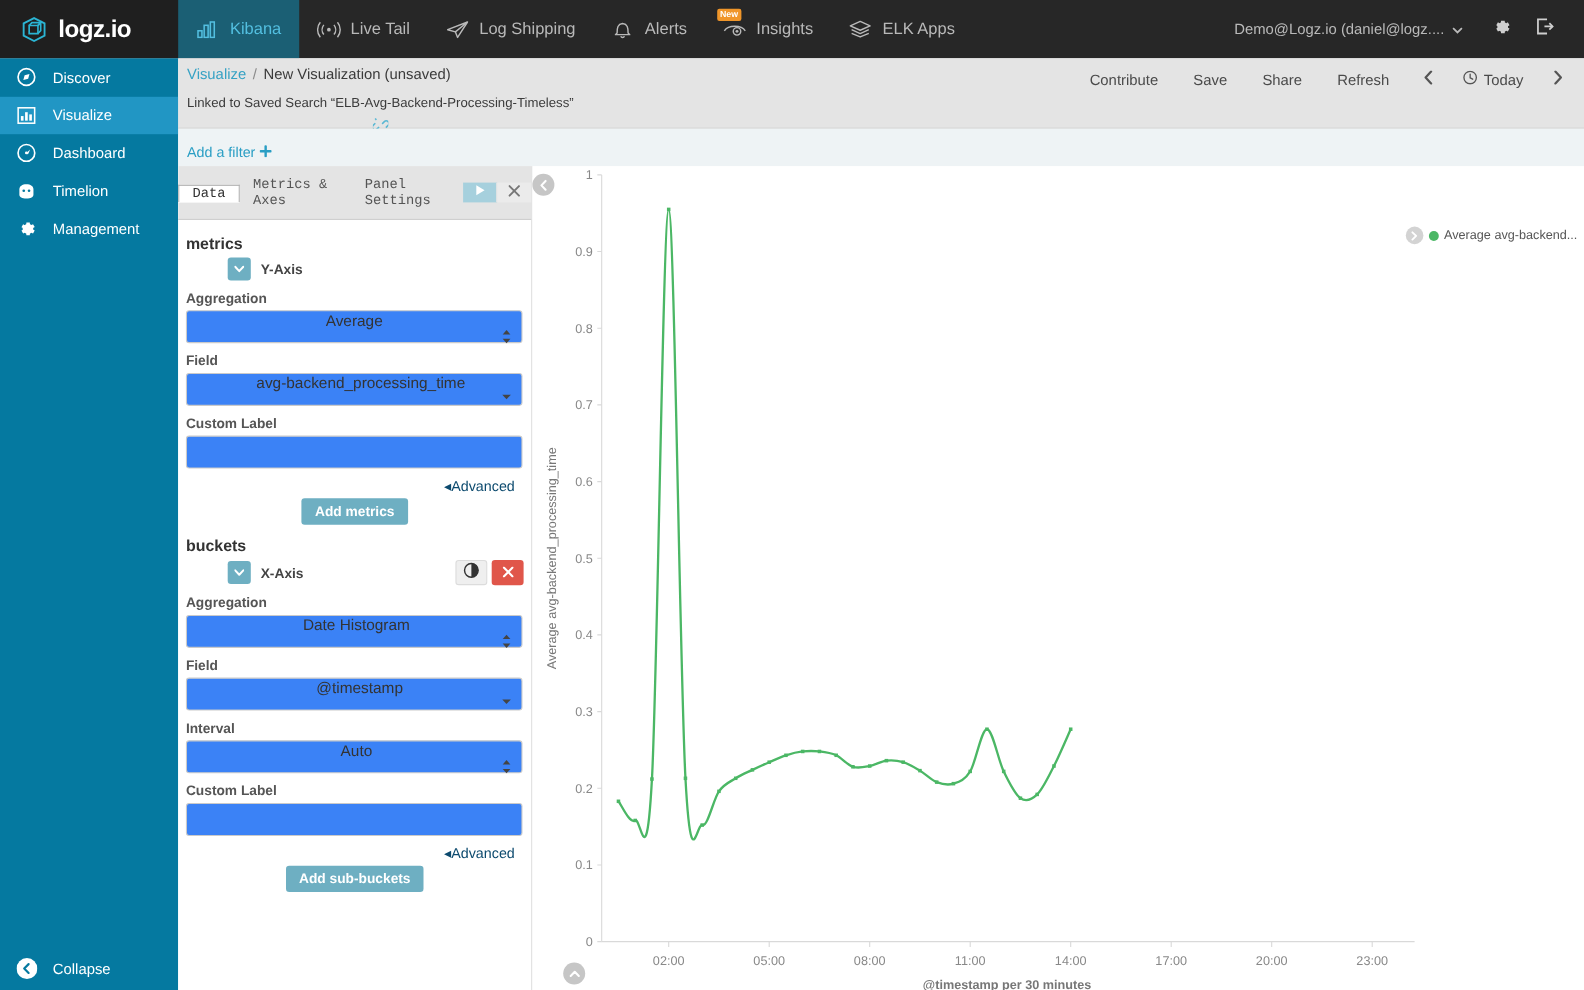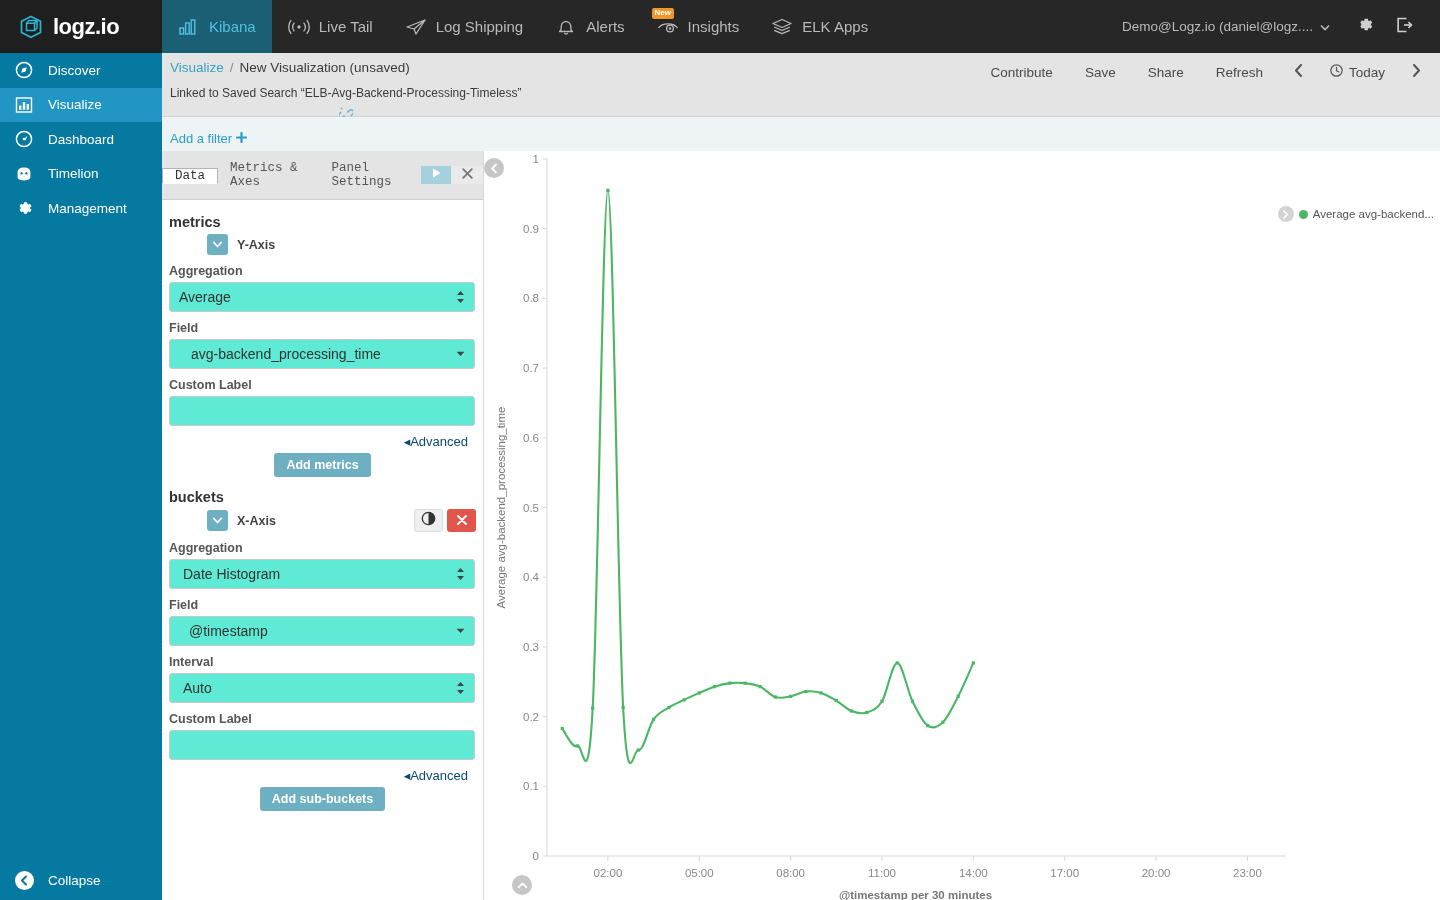--- a/index.html
+++ b/index.html
@@ -132,22 +132,22 @@
     display: flex; align-items: center; justify-content: center; cursor: pointer; color: #333;
   }
   .btn-remove {
     width: 29px; height: 23px; background: #e0564a; border-radius: 3px;
     display: flex; align-items: center; justify-content: center; cursor: pointer;
     color: #fff; font-size: 13px; font-weight: bold;
   }
   .fld-label { font-size: 12.5px; font-weight: bold; color: #555; margin: 9px 0 4px 0; }
   .select-box, .input-box {
     width: 306px; height: 30px; border: 1px solid #cacaca; border-radius: 3px;
-    background: #5eead4; display: flex; align-items: center; padding: 0 9px;
-    font-size: 14px; color: #333; cursor: pointer; position: relative;
+    background: #3b82f6; display: flex; align-items: center; padding: 0 9px;
+    font-size: 14px; color: #333; cursor: pointer; position: relative; flex-direction: column;
   }
   .select-box .caret-ud {
     margin-left: auto; display: flex; flex-direction: column; line-height: 0.55;
     font-size: 10px; color: #444;
   }
   .select-box .caret-dn { margin-left: auto; font-size: 9px; color: #444; }
   .input-box { cursor: text; }
   .advanced {
     text-align: right; font-size: 13px; color: #0c4a6e; cursor: pointer;
     margin: 8px 8px 0 0;

